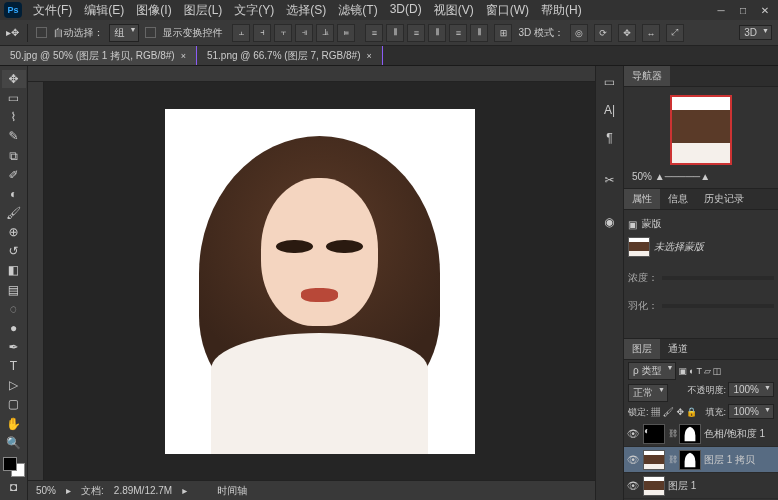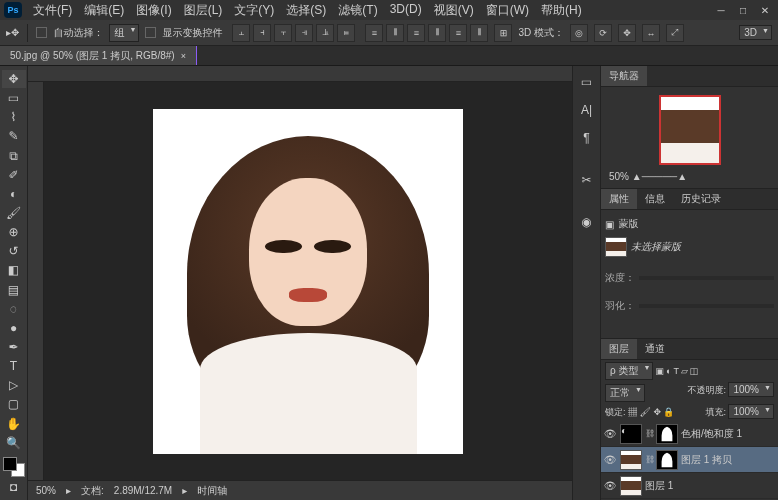--- a/index.html
+++ b/index.html
@@ -36,21 +36,21 @@
 .portrait { width:100%; height:100%; position:relative; background:#fff; }
 .hair { position:absolute; width:78%; height:80%; left:11%; top:8%; background:radial-gradient(ellipse 60% 55% at 50% 35%, #5a3a28 0%, #4a2f20 50%, #3a251a 100%); border-radius:50% 50% 35% 35%; }
 .face { position:absolute; width:38%; height:43%; left:31%; top:20%; background:#f4d5c0; border-radius:48% 48% 44% 44%; }
 .eye { position:absolute; width:12%; height:4%; background:#2a1a10; border-radius:50%; top:38%; }
 .eye.l { left:36%; } .eye.r { right:36%; }
 .mouth { position:absolute; width:12%; height:4%; left:44%; top:52%; background:#b84838; border-radius:40%; }
 .body { position:absolute; width:70%; height:35%; bottom:0; left:15%; background:#f5f0eb; border-radius:50% 50% 0 0 / 30% 30% 0 0; }
 .status-bar { position:absolute; bottom:0; left:0; right:0; height:20px; background:#393939; border-top:1px solid #222; display:flex; align-items:center; padding:0 8px; font-size:10px; gap:10px; }
 .collapsed-panels { width:28px; background:#323232; display:flex; flex-direction:column; padding:4px 0; gap:4px; border-left:1px solid #222; }
 .cp-icon { width:24px; height:24px; display:flex; align-items:center; justify-content:center; font-size:12px; margin:0 auto; }
-.right-panels { width:178px; background:#323232; display:flex; flex-direction:column; border-left:1px solid #222; }
+.right-panels { width:155px; background:#323232; display:flex; flex-direction:column; border-left:1px solid #222; }
 .panel { border-bottom:1px solid #222; }
 .panel-tabs { display:flex; background:#2d2d2d; font-size:10px; border-bottom:1px solid #222; }
 .panel-tab { padding:3px 8px; }
 .panel-tab.active { background:#454545; }
 .panel-body { padding:4px; }
 .nav-thumb { width:62px; height:70px; background:#fff; border:2px solid #c33; margin:4px auto; position:relative; overflow:hidden; }
 .nav-zoom { font-size:10px; padding:2px 4px; }
 .prop-row { display:flex; align-items:center; padding:3px 0; font-size:10px; gap:4px; }
 .prop-label { width:30px; color:#aaa; }
 .slider-track { flex:1; height:4px; background:#2a2a2a; position:relative; }
@@ -121,20 +121,21 @@
   <span class="opt-icon">◎</span>
   <span class="opt-icon">⟳</span>
   <span class="opt-icon">✥</span>
   <span class="opt-icon">↔</span>
   <span class="opt-icon">⤢</span>
   <span class="dropdown" style="margin-left:auto">3D</span>
 </div>
 
 <div class="tab-bar">
   <div class="tab active"><span>50.jpg @ 50% (图层 1 拷贝, RGB/8#)</span><span class="tab-close">×</span></div>
+  <div class="tab"><span>51.png @ 66.7% (图层 7, RGB/8#)</span><span class="tab-close">×</span></div>
 </div>
 
 <div class="main">
   <div class="tools">
     <div class="tool active">✥</div>
     <div class="tool">▭</div>
     <div class="tool">⌇</div>
     <div class="tool">✎</div>
     <div class="tool">⧉</div>
     <div class="tool">✐</div>
@@ -173,21 +174,21 @@
           <div class="body"></div>
         </div>
       </div>
     </div>
     <div class="status-bar">
       <span>50%</span>
       <span>▸</span>
       <span>文档:</span>
       <span>2.89M/12.7M</span>
       <span>▸</span>
-      <span style="">时间轴</span>
+      <span style="margin-left:20px">时间轴</span>
     </div>
   </div>
 
   <div class="collapsed-panels">
     <div class="cp-icon">▭</div>
     <div class="cp-icon">A|</div>
     <div class="cp-icon">¶</div>
     <div style="height:10px"></div>
     <div class="cp-icon">✂</div>
     <div style="height:10px"></div>

